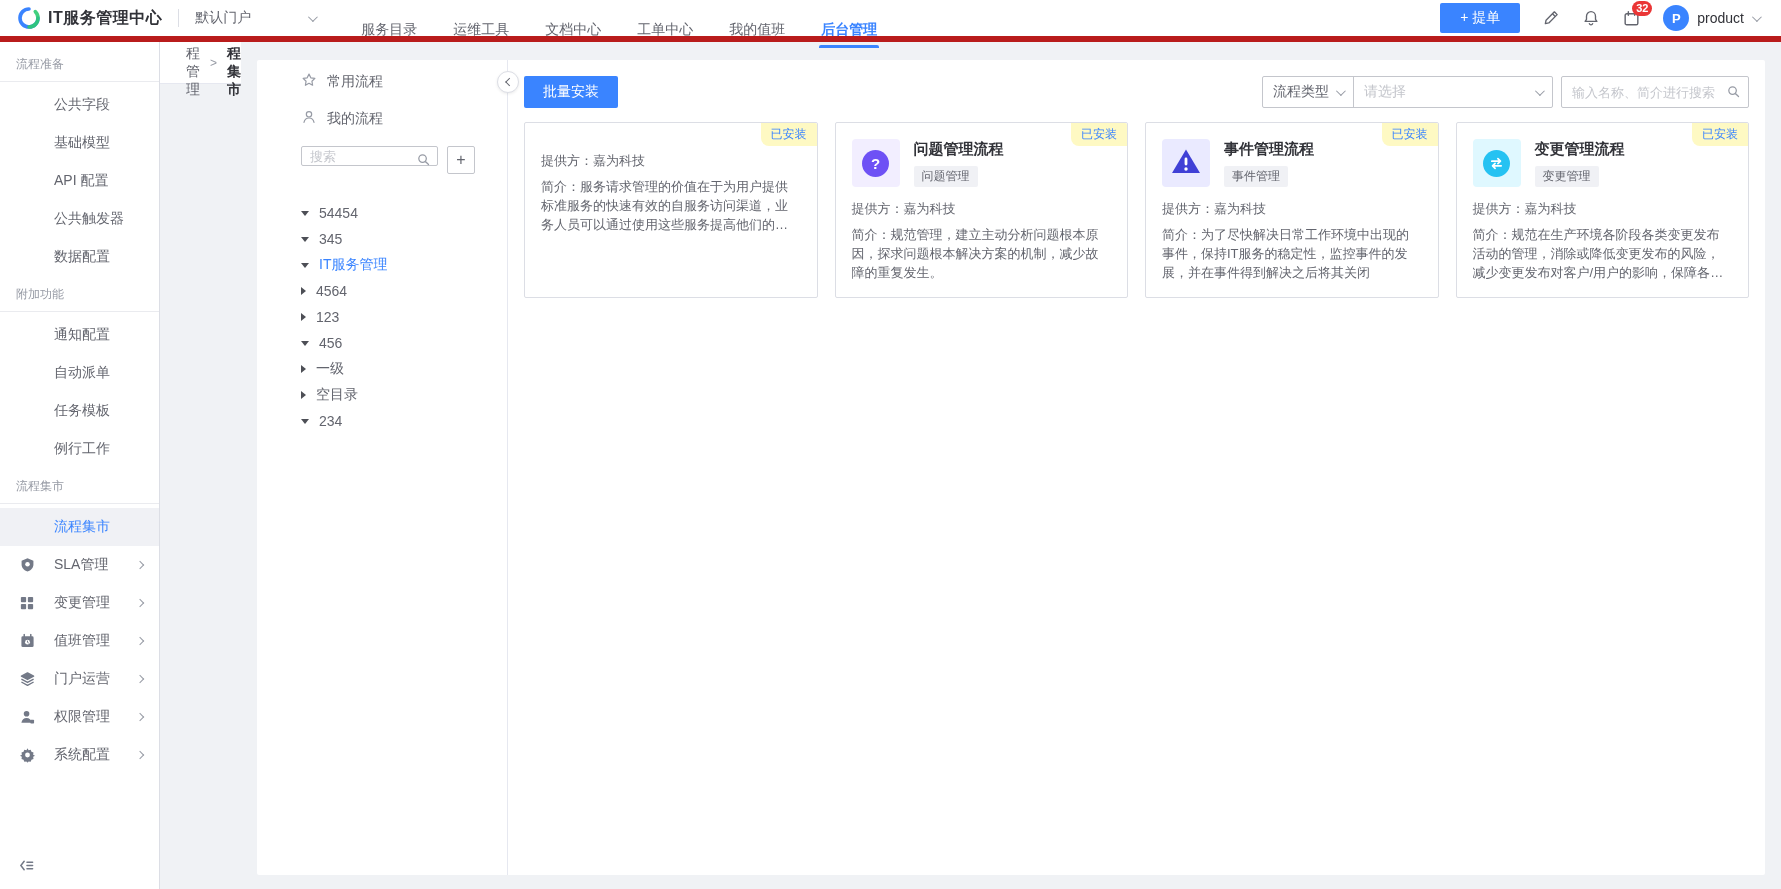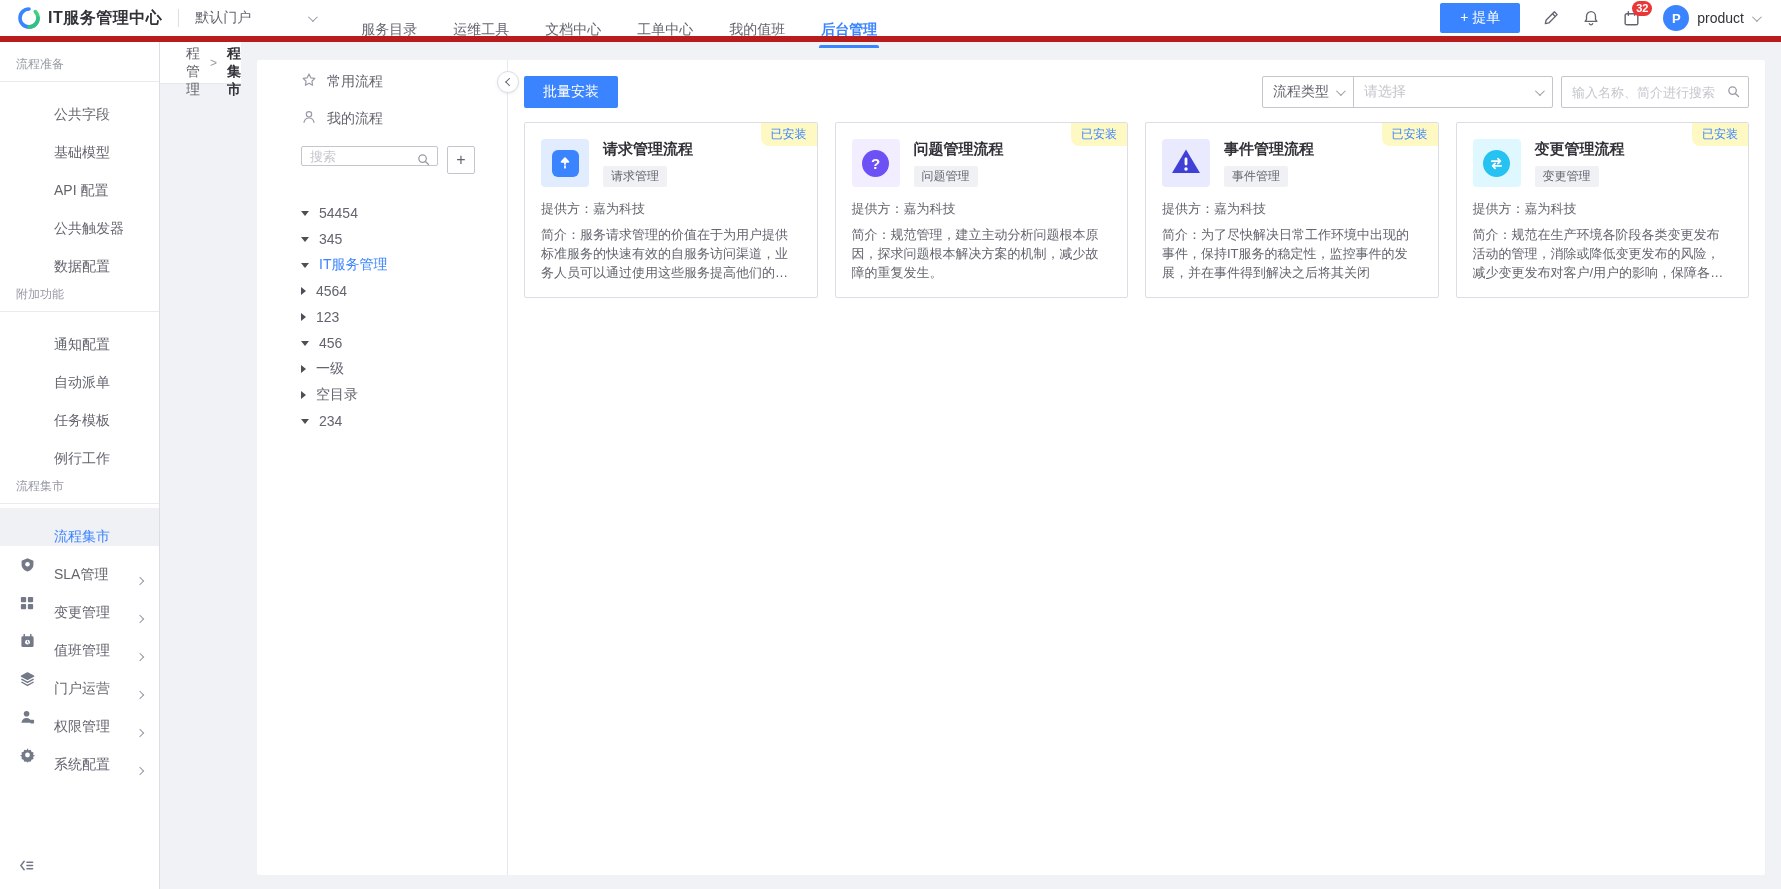--- a/index.html
+++ b/index.html
@@ -34,21 +34,21 @@
   .user-name { color:#313238; }
 
   
   .body-row { flex:1; display:flex; min-height:0; }
 
   
   aside { width:160px; background:#fff; border-right:1px solid #dcdee5; display:flex; flex-direction:column; position:relative; }
   .side-scroll { flex:1; overflow:hidden; padding-top:4px; }
   .section-title { font-size:12px; color:#979ba5; padding:10px 0 8px 16px; }
   .section-hr { height:1px; background:#eaebef; margin:0 0 4px 0; }
-  .side-item { height:38px; display:flex; align-items:flex-end; padding-left:54px; color:#63656e; cursor:pointer; position:relative; }
+  .side-item { height:38px; display:flex; align-items:center; padding-left:54px; color:#63656e; cursor:pointer; position:relative; }
   .side-item.active { background:#f0f1f5; color:#3a84ff; }
   .side-item .s-icon { position:absolute; left:20px; top:50%; transform:translateY(-50%); display:flex; }
   .side-item .arrow { position:absolute; right:16px; width:6px; height:6px; border-right:1.5px solid #979ba5; border-top:1.5px solid #979ba5; transform:rotate(45deg); }
   .side-collapse { height:48px; display:flex; align-items:center; padding-left:18px; cursor:pointer; }
 
   
   .main-col { flex:1; display:flex; flex-direction:row; min-width:0; }
   .breadcrumb-bar { height:42px; background:#fff; border-bottom:1px solid #e6e8f0; display:flex; align-items:center; padding-left:26px; flex:0 0 42px;}
   .bc-link { color:#63656e; cursor:pointer; }
   .bc-sep { margin:0 10px; color:#979ba5; font-size:12px; }
@@ -396,34 +396,20 @@
                       </svg>
                   </span>
                 </div>
               </div>
             </div>
 
             <div class="cards">
 
               <div class="card">
                 <span class="installed">已安装</span>
-                <div class="card-head">
-                  <div class="icon-box c1">
-                    <span class="glyph-square">
-                      <svg width="16" height="16" viewBox="0 0 16 16" fill="none" stroke="#fff" stroke-width="1.8" stroke-linecap="round" stroke-linejoin="round">
-                        <path d="M8 3.2L4.6 6.8h6.8L8 3.2z" fill="#fff"></path>
-                        <path d="M8 7.5v6" stroke-dasharray="1.6 2"></path>
-                      </svg>
-                    </span>
-                  </div>
-                  <div>
-                    <div class="card-title">请求管理流程</div>
-                    <span class="card-tag">请求管理</span>
-                  </div>
-                </div>
                 <div class="provider">提供方：嘉为科技</div>
                 <div class="desc">简介：服务请求管理的价值在于为用户提供标准服务的快速有效的自服务访问渠道，业务人员可以通过使用这些服务提高他们的生产力，以及…</div>
               </div>
 
               <div class="card">
                 <span class="installed">已安装</span>
                 <div class="card-head">
                   <div class="icon-box c2">
                     <span class="glyph-circle q">?</span>
                   </div>

